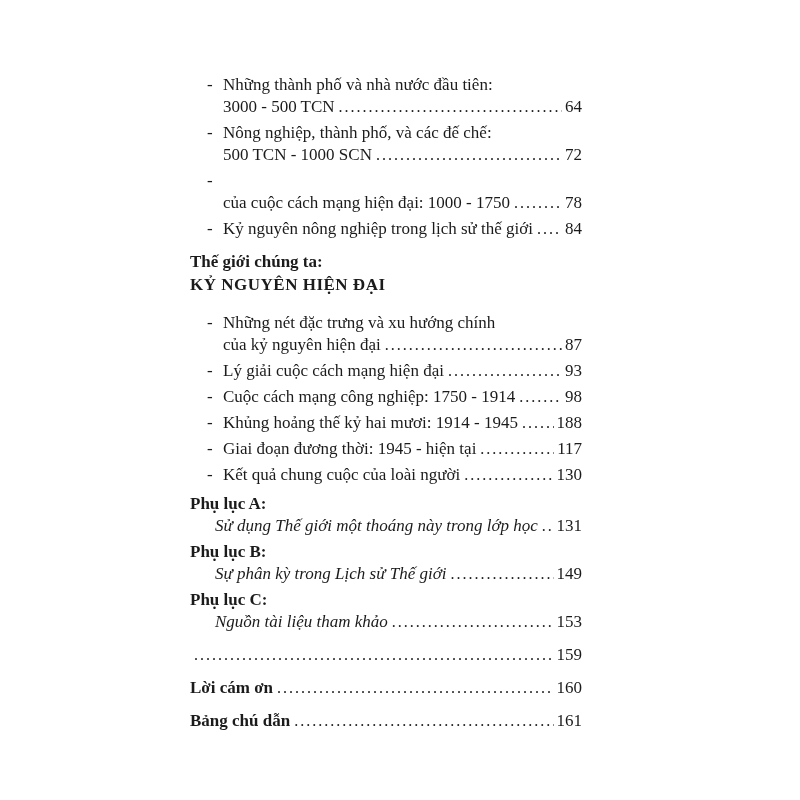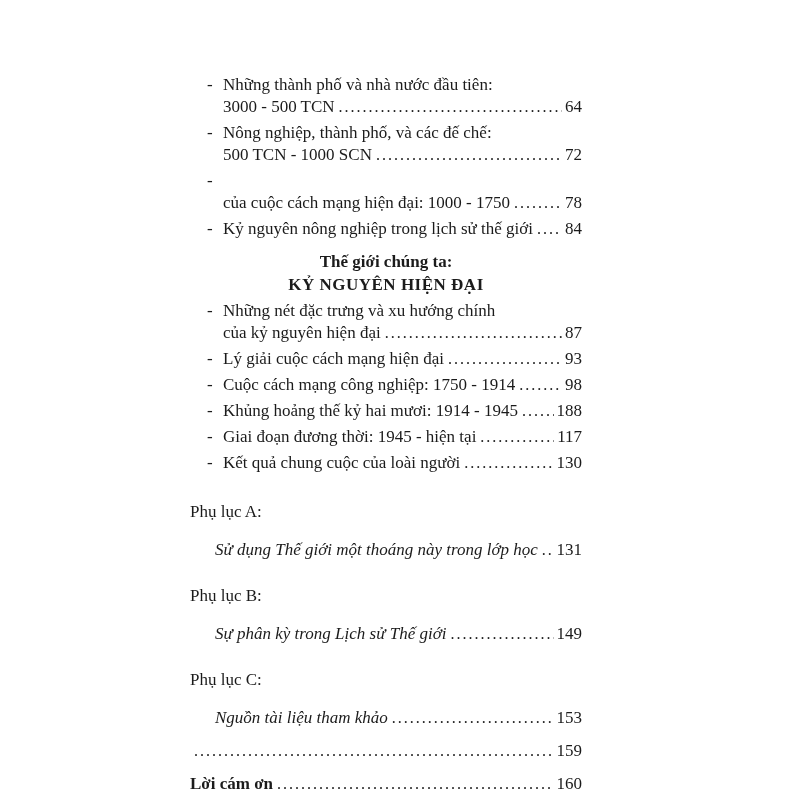--- a/index.html
+++ b/index.html
@@ -43,30 +43,30 @@
     min-width: 8px;
   }
   .dots::after {
     content: "..........................................................................................................................................................";
     letter-spacing: 2px;
     font-size: 16px;
     color: #222222;
   }
   .pg { flex: 0 0 auto; }
   .heading {
-    text-align: center;
+    text-align: left;
     font-weight: 700;
     line-height: 23px;
-    margin: 10px 0 4px 0;
+    margin: 10px 0 16px 0;
   }
   .heading .h2 { letter-spacing: 0.5px; }
   .appendices { margin-top: 7px; }
-  .appendix .label { font-weight: 400; margin-top: 20px; }
+  .appendix .label { font-weight: 700; }
   .appendix .sub { padding-left: 25px; }
-  .appendix .sub .txt { font-style: italic; margin-top: 16px; }
+  .appendix .sub .txt { font-style: italic; }
   .backmatter { margin-top: 11px; }
   .backmatter .txt { font-weight: 700; }
 </style>
 </head>
 <body>
 
 <div class="page">
   <div class="column">
 
     <div class="entry indent">

